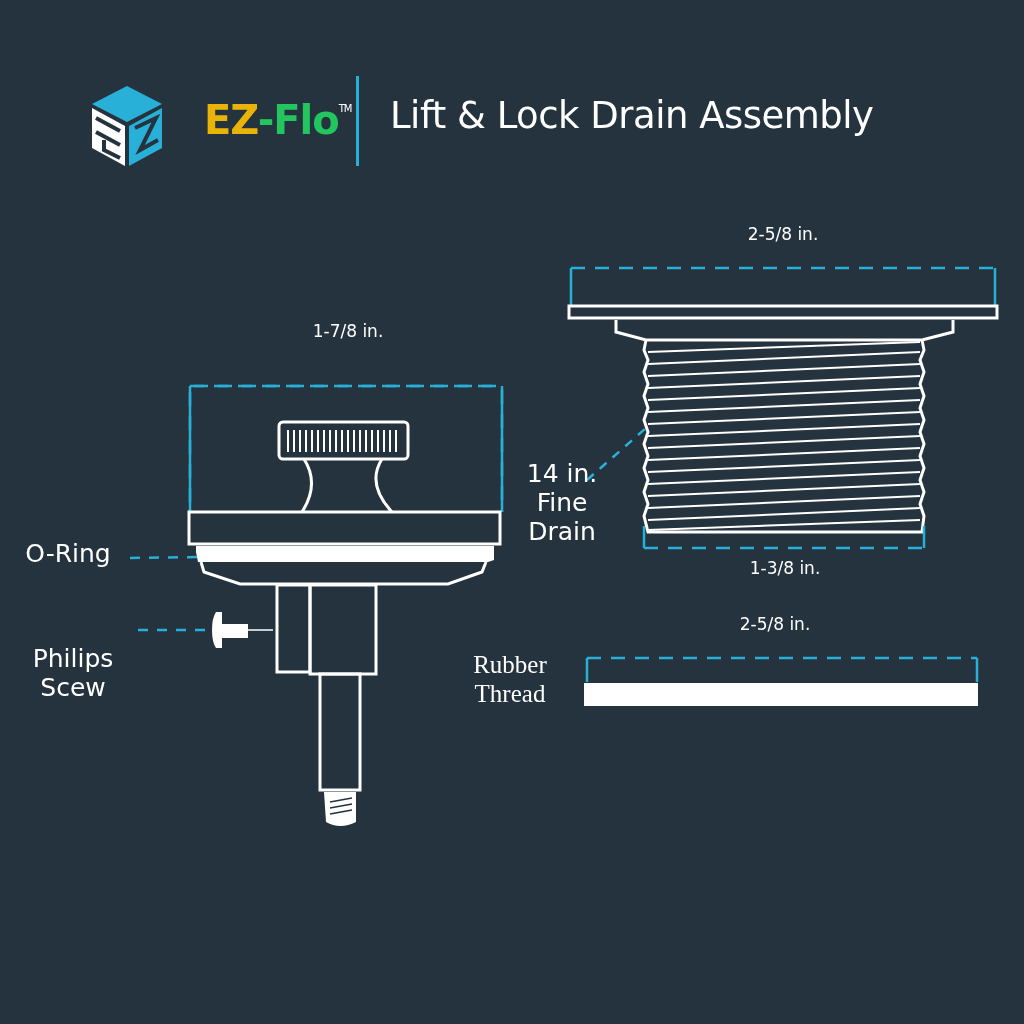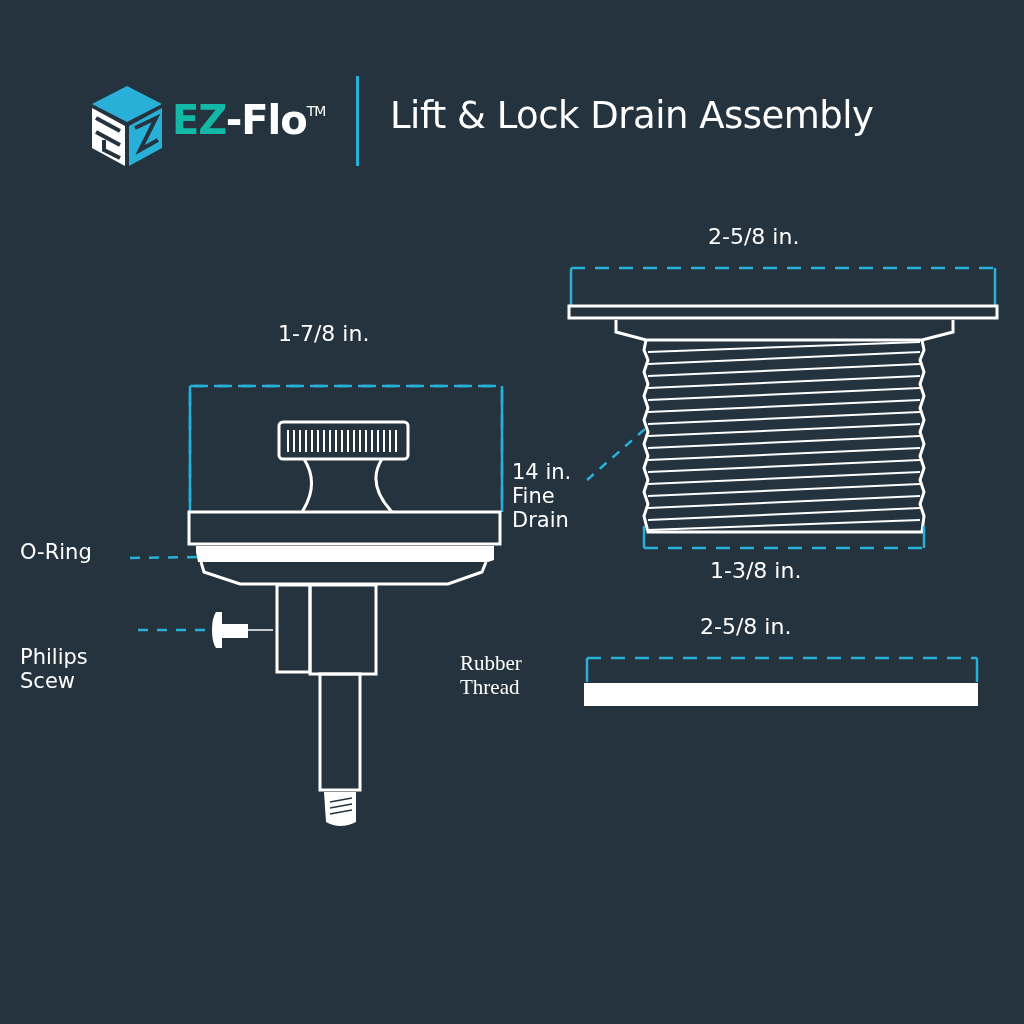--- a/index.html
+++ b/index.html
@@ -7,26 +7,26 @@
       width: 1024px; height: 1024px;
       background: #24333d;
       position: relative;
       overflow: hidden;
       font-family: "DejaVu Sans", "Liberation Sans", sans-serif;
       color: #ffffff;
     }
     .abs { position: absolute; }
     .header-divider { left: 356px; top: 76px; width: 3px; height: 90px; background: #29b0d9; }
     .brand-text { left: 172px; top: 100px; font-size: 40px; font-weight: bold; letter-spacing: -1px; line-height: 1; }
-    .brand-ez { color: #14b8a6; }
-    .brand-flo { color: #ffffff; margin-top: 24px; }
-    .brand-tm { font-size: 14px; color: #ffffff; vertical-align: top; position: relative; top: 4px; font-weight: normal; }
+    .brand-ez { color: #eab308; margin-left: 32px; }
+    .brand-flo { color: #22c55e; margin-top: 24px; }
+    .brand-tm { font-size: 10px; color: #ffffff; vertical-align: top; position: relative; top: 4px; font-weight: normal; }
     .title { left: 390px; top: 96px; font-size: 37px; font-weight: normal; letter-spacing: -0.5px; white-space: nowrap; line-height: 1.1; }
-    .dim { font-size: 22px; line-height: 1; white-space: nowrap; text-align: left; }
-    .lbl { font-size: 21px; line-height: 1.15; text-align: left; white-space: nowrap; }
+    .dim { font-size: 17px; line-height: 1; white-space: nowrap; text-align: center; }
+    .lbl { font-size: 25px; line-height: 1.15; text-align: center; white-space: nowrap; }
     svg.diagram { position: absolute; left: 0; top: 0; }
   </style>
 </head>
 <body>
 
 <svg class="diagram" width="1024" height="1024" viewBox="0 0 1024 1024">
 
   <g>
     <polygon points="127,86 162,104 127,122 92,104" fill="#29b0d9"></polygon>
     <polygon points="92,108 125,126 125,166 92,148" fill="#ffffff"></polygon>

